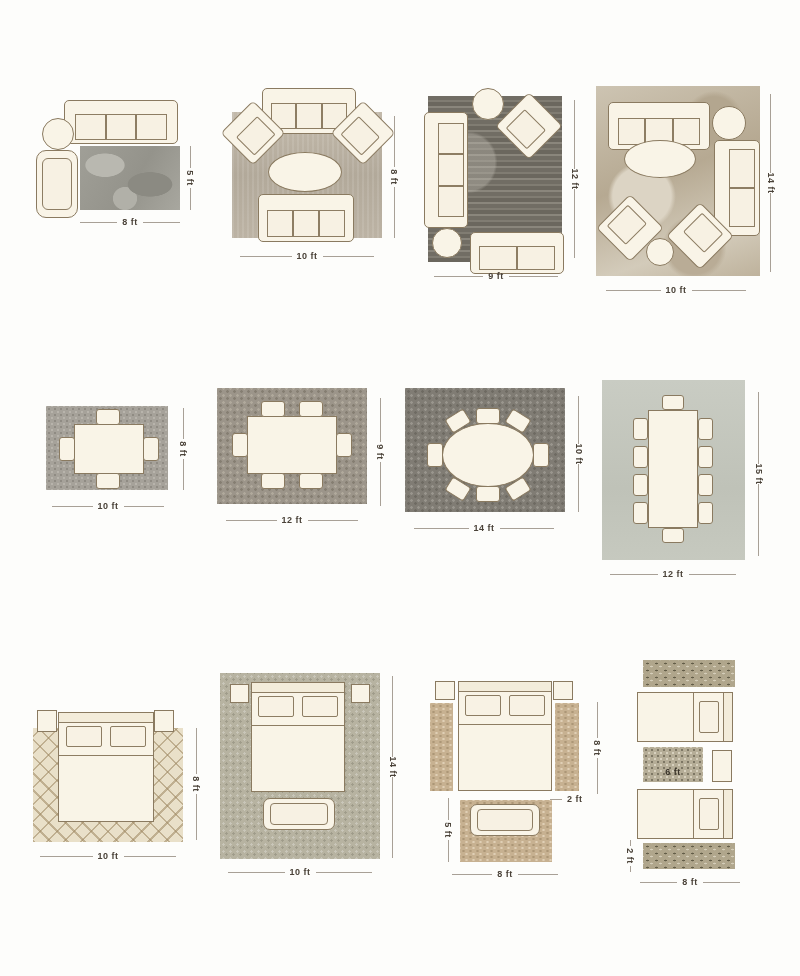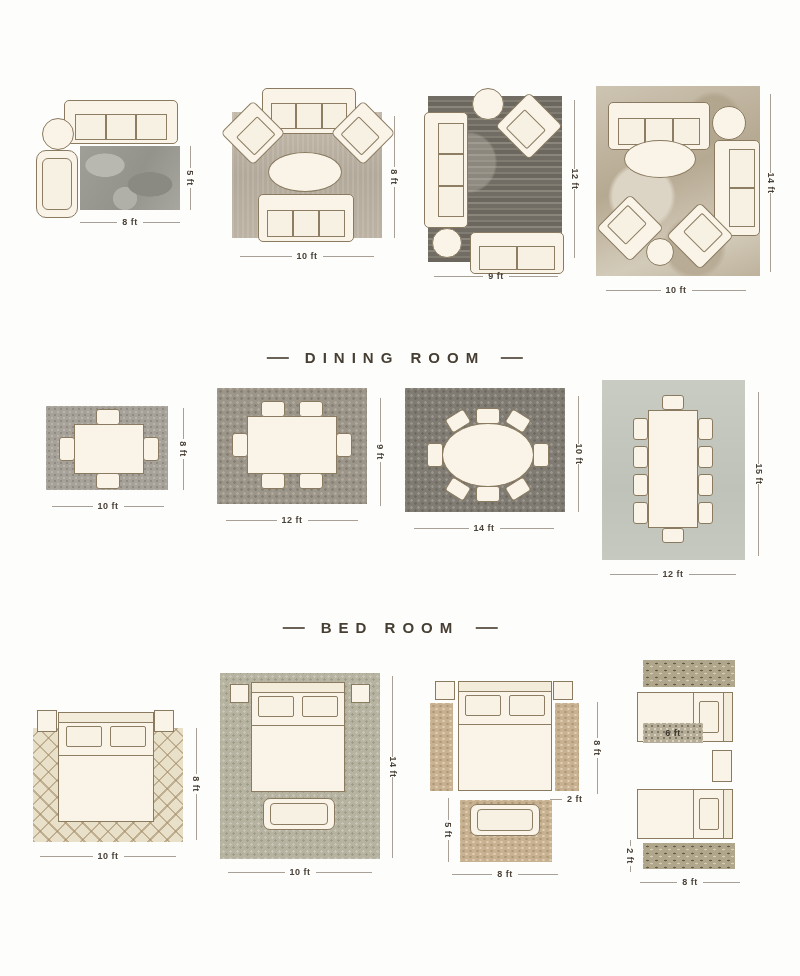--- a/index.html
+++ b/index.html
@@ -209,25 +209,20 @@
     <span class="dline"></span>
       <span class="dlabel">10 ft</span>
       <span class="dline"></span>
   </div>
   <div class="dim-v" style="left:764px;top:94px;height:178px;">
     <span class="dline"></span>
       <span class="dlabel">14 ft</span>
       <span class="dline"></span>
   </div>
 
-  <div class="section-title" style="left:395px;top:349px;">
-    <span class="dash"></span>
-    <span>DINING ROOM</span>
-    <span class="dash"></span>
-  </div>
 
   <div class="rug rug-fleck" style="left:46px;top:406px;width:122px;height:84px;"></div>
   <div class="furn" style="left:74px;top:424px;width:70px;height:50px;"></div>
   <div class="furn dchair" style="left:96px;top:409px;width:24px;height:16px;"></div>
   <div class="furn dchair" style="left:96px;top:473px;width:24px;height:16px;"></div>
   <div class="furn dchair" style="left:59px;top:437px;width:16px;height:24px;"></div>
   <div class="furn dchair" style="left:143px;top:437px;width:16px;height:24px;"></div>
   <div class="dim-h" style="left:52px;top:500px;width:112px;">
     <span class="dline"></span>
       <span class="dlabel">10 ft</span>
@@ -295,25 +290,20 @@
     <span class="dline"></span>
       <span class="dlabel">12 ft</span>
       <span class="dline"></span>
   </div>
   <div class="dim-v" style="left:752px;top:392px;height:164px;">
     <span class="dline"></span>
       <span class="dlabel">15 ft</span>
       <span class="dline"></span>
   </div>
 
-  <div class="section-title" style="left:390px;top:619px;">
-    <span class="dash"></span>
-    <span>BED ROOM</span>
-    <span class="dash"></span>
-  </div>
 
   <div class="rug rug-diamond" style="left:33px;top:728px;width:150px;height:114px;"></div>
   <div class="furn" style="left:37px;top:710px;width:20px;height:22px;"></div>
   <div class="furn" style="left:154px;top:710px;width:20px;height:22px;"></div>
   <div class="furn bed" style="left:58px;top:712px;width:96px;height:110px;">
     <span class="hb"></span>
       <span class="pillow p1"></span>
       <span class="pillow p2"></span>
       <span class="sheet"></span>
   </div>
@@ -384,21 +374,21 @@
       <span class="dlabel">8 ft</span>
       <span class="dline"></span>
   </div>
 
   <div class="rug rug-dotted" style="left:643px;top:660px;width:92px;height:27px;"></div>
   <div class="furn bed-side" style="left:637px;top:692px;width:96px;height:50px;">
     <span class="hbr"></span>
       <span class="pillow-r"></span>
       <span class="sheet-v"></span>
   </div>
-  <div class="rug rug-mid4" style="left:643px;top:723px;width:60px;height:20px;">
+  <div class="rug rug-mid4" style="left:643px;top:747px;width:60px;height:35px;">
     <span class="rug-label">6 ft</span>
   </div>
   <div class="furn" style="left:712px;top:750px;width:20px;height:32px;"></div>
   <div class="furn bed-side" style="left:637px;top:789px;width:96px;height:50px;">
     <span class="hbr"></span>
       <span class="pillow-r"></span>
       <span class="sheet-v"></span>
   </div>
   <div class="rug rug-dotted" style="left:643px;top:843px;width:92px;height:26px;"></div>
   <div class="dim-v" style="left:624px;top:840px;height:32px;">

